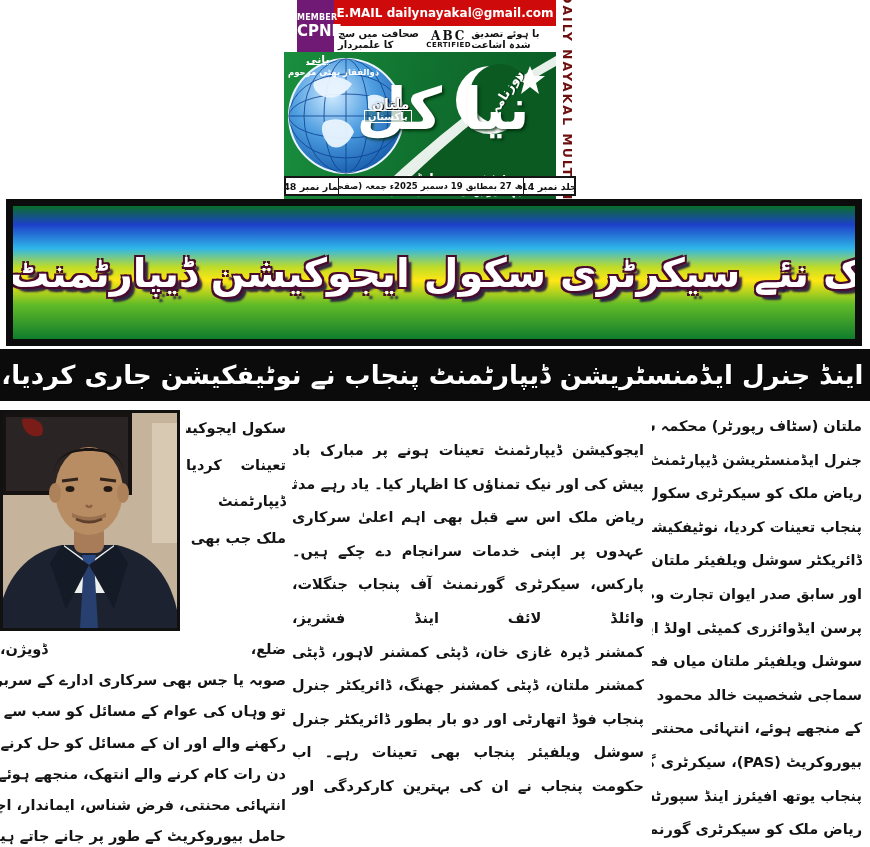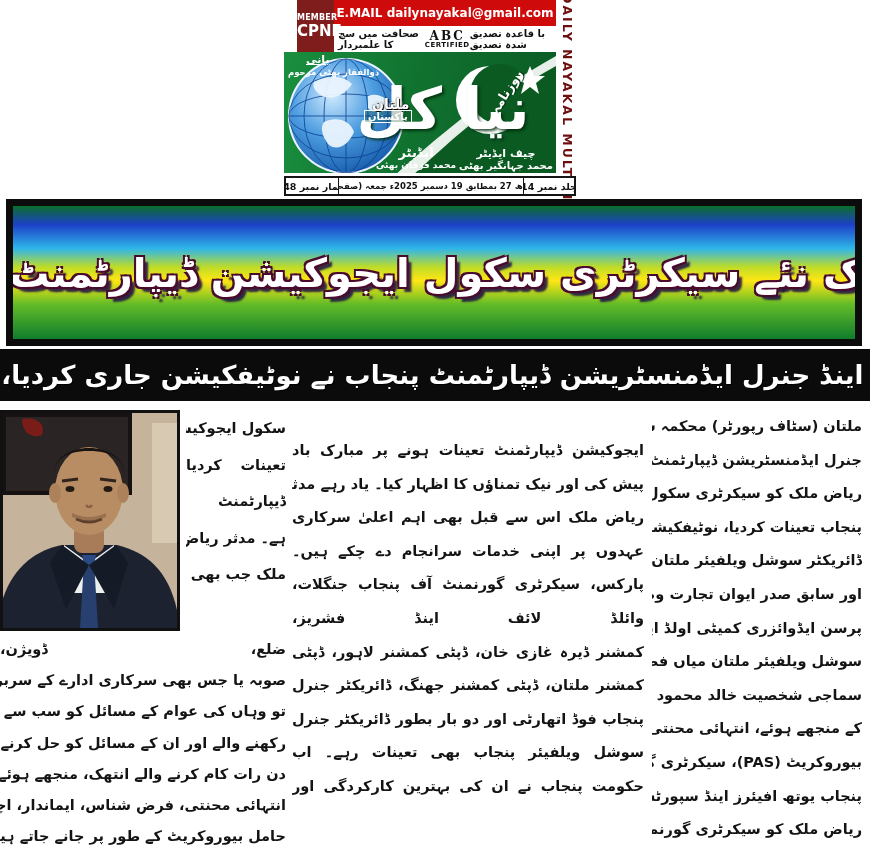--- a/index.html
+++ b/index.html
@@ -1,35 +1,35 @@
 <!DOCTYPE html>
 <html><head>
 <meta charset="utf-8">
 <style>
   html,body{margin:0;padding:0;background:#ffffff;}
   #page{position:relative;width:870px;height:847px;background:#fff;overflow:hidden;
         font-family:"DejaVu Sans","Liberation Sans",sans-serif;}
 
   
   #masthead{position:absolute;left:284px;top:0;width:272px;height:176px;}
-  #cpne{position:absolute;left:13px;top:0;width:37px;height:52px;background:#7f1d1d;color:#fff;
+  #cpne{position:absolute;left:13px;top:0;width:37px;height:52px;background:#701a75;color:#fff;
         text-align:center;z-index:3;display:flex;flex-direction:column;justify-content:center;}
   #cpne .l1{font-size:8px;font-weight:bold;letter-spacing:.2px;}
   #cpne .l2{font-size:15px;font-weight:bold;}
   #emailbar{position:absolute;left:50px;top:0;right:0;height:26px;background:#cf0a0a;color:#fff;
         font-size:12px;font-weight:bold;display:flex;align-items:center;justify-content:center;white-space:nowrap;}
   #subbar{position:absolute;left:50px;top:26px;right:0;height:26px;background:#fff;color:#111;
         display:flex;align-items:center;justify-content:flex-end;font-weight:bold;direction:ltr;}
   #subbar .slogan{font-size:10px;padding-left:4px;}
   #subbar .abc{text-align:center;line-height:1;}
   #subbar .abc .a1{font-size:12px;letter-spacing:2px;font-weight:bold;font-family:"DejaVu Serif",serif;}
   #subbar .abc .a2{font-size:7px;letter-spacing:.5px;}
   #subbar .cert{font-size:10px;padding-right:2px;}
 
-  #logobox{position:absolute;left:0;top:52px;width:272px;height:121px;overflow:hidden;
+  #logobox{position:absolute;left:0;top:52px;width:272px;height:147px;overflow:hidden;
         background:linear-gradient(100deg,#1a8f3e 0%,#117330 45%,#0a5a24 100%);}
   #logobox svg{position:absolute;left:0;top:0;}
   .logo-title{position:absolute;left:54px;top:2px;width:210px;text-align:center;color:#fff;
         font-size:58px;font-weight:bold;line-height:110px;
         text-shadow:2px 2px 3px rgba(0,40,10,.8);white-space:nowrap;overflow:hidden;direction:rtl;}
   .founder-label{position:absolute;left:22px;top:1px;color:#fff;font-size:11px;font-weight:bold;
         text-decoration:underline;direction:rtl;}
   .founder-name{position:absolute;left:4px;top:15px;color:#fff;font-size:8.5px;font-weight:bold;direction:rtl;}
   .daily-label{position:absolute;right:26px;top:32px;color:#fff;font-size:13px;font-weight:bold;
         transform:rotate(-58deg);direction:rtl;text-shadow:1px 1px 1px #04330f;}
@@ -97,21 +97,21 @@
       <div class="l1">MEMBER</div>
       <div class="l2">CPNE</div>
     </div>
     <div id="emailbar">E.MAIL dailynayakal@gmail.com</div>
     <div id="subbar">
       <span class="slogan">صحافت میں سچ کا علمبردار</span>
       <span class="abc">
         <div class="a1">ABC</div>
         <div class="a2">CERTIFIED</div>
       </span>
-      <span class="cert">با قاعدہ تصدیق شدہ تصدیق</span>
+      <span class="cert">با ہوئے تصدیق شدہ اشاعت</span>
     </div>
 
     <div id="logobox">
       <svg width="272" height="124" viewBox="0 0 272 124">
 
         <path d="M120,124 C180,70 220,40 272,10 L272,124 Z" fill="#0a5a22"></path>
         <path d="M110,124 C175,66 215,36 272,4 L272,14 C218,44 182,74 128,124 Z" fill="#ffffff" opacity="0.9"></path>
 
         <circle cx="206" cy="48" r="34" fill="#ffffff"></circle>
         <circle cx="216" cy="42" r="30" fill="#0a5a22"></circle>
@@ -204,21 +204,20 @@
         <div class="bline">سوشل ویلفیئر پنجاب بھی تعینات رہے۔ اب</div>
         <div class="bline">حکومت پنجاب نے ان کی بہترین کارکردگی اور</div>
       </div>
 
     <div id="col3">
       <div id="col3top">
         <div id="col3side">
             <div class="bline">سکول ایجوکیشن</div>
             <div class="bline">تعینات کردیا</div>
             <div class="bline">ڈیپارٹمنٹ</div>
-            <div class="bline">ہے۔ مدثر ریاض</div>
             <div class="bline">ملک جب بھی کسی</div>
           </div>
         <div id="photo">
           <svg width="175" height="215" viewBox="0 0 175 215">
             <rect x="0" y="0" width="175" height="215" fill="#c5b49b"></rect>
             <rect x="2" y="2" width="126" height="78" fill="#2b2424" stroke="#171212" stroke-width="4"></rect>
             <path d="M20,6 C34,4 44,10 40,22 C30,26 20,20 20,6 Z" fill="#7a1c18"></path>
             <rect x="150" y="10" width="25" height="120" fill="#d8cab2"></rect>
 
             <path d="M-5,215 C0,160 30,138 60,132 L115,132 C148,140 172,162 178,215 Z" fill="#1c2230"></path>

